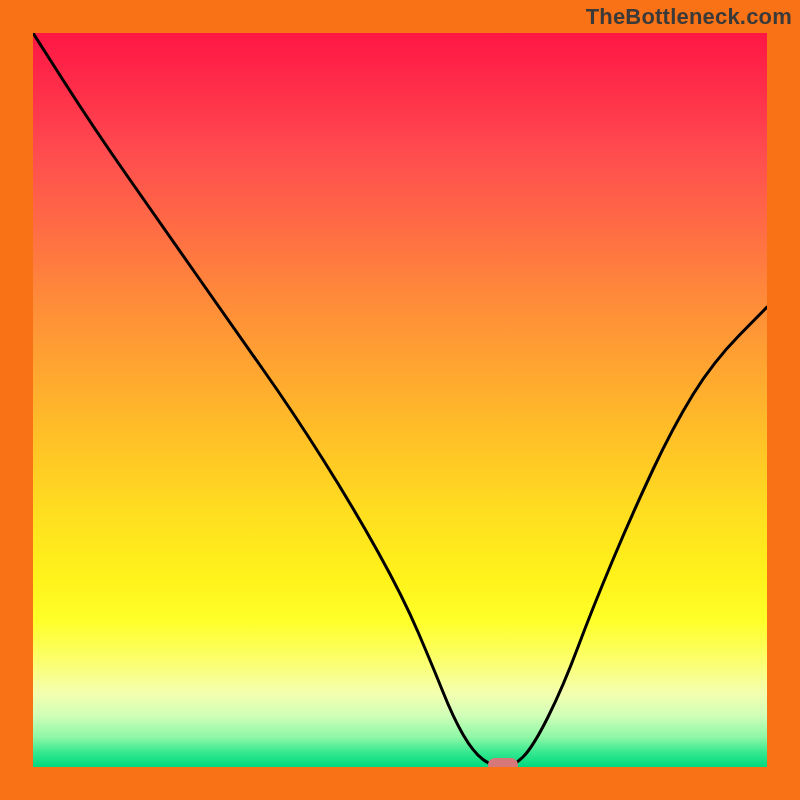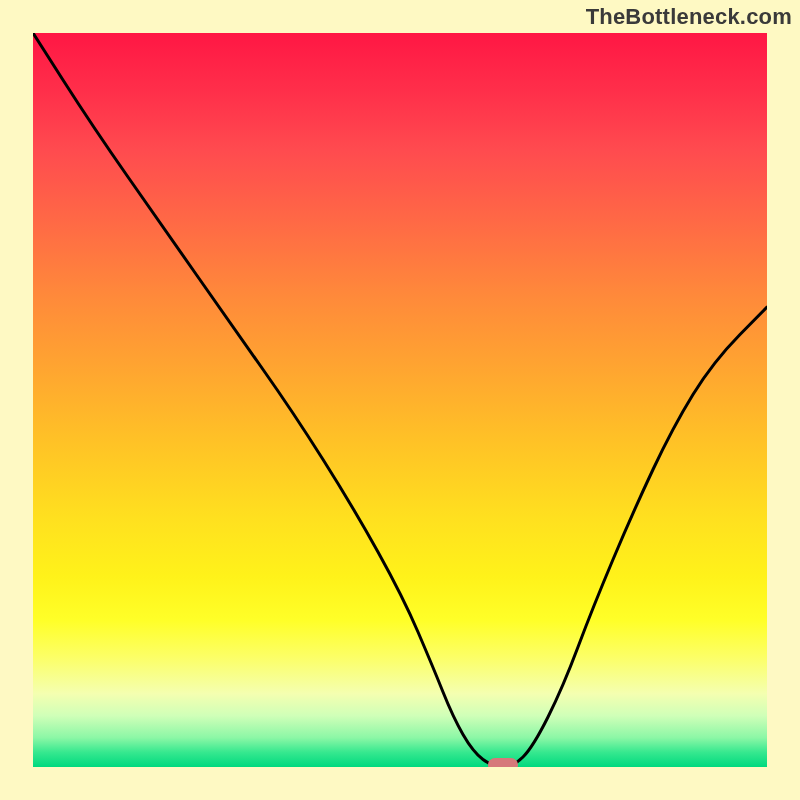--- a/index.html
+++ b/index.html
@@ -10,21 +10,21 @@
     background: #000;
     overflow: hidden;
     font-family: Arial, Helvetica, sans-serif;
   }
   .frame {
     position: absolute;
     left: 0;
     top: 0;
     width: 800px;
     height: 800px;
-    background: #fef9c3;
+    background: #f97316;
   }
   .plot {
     position: absolute;
     left: 33px;
     top: 33px;
     width: 734px;
     height: 734px;
     overflow: hidden;
   }
   .gradient {

